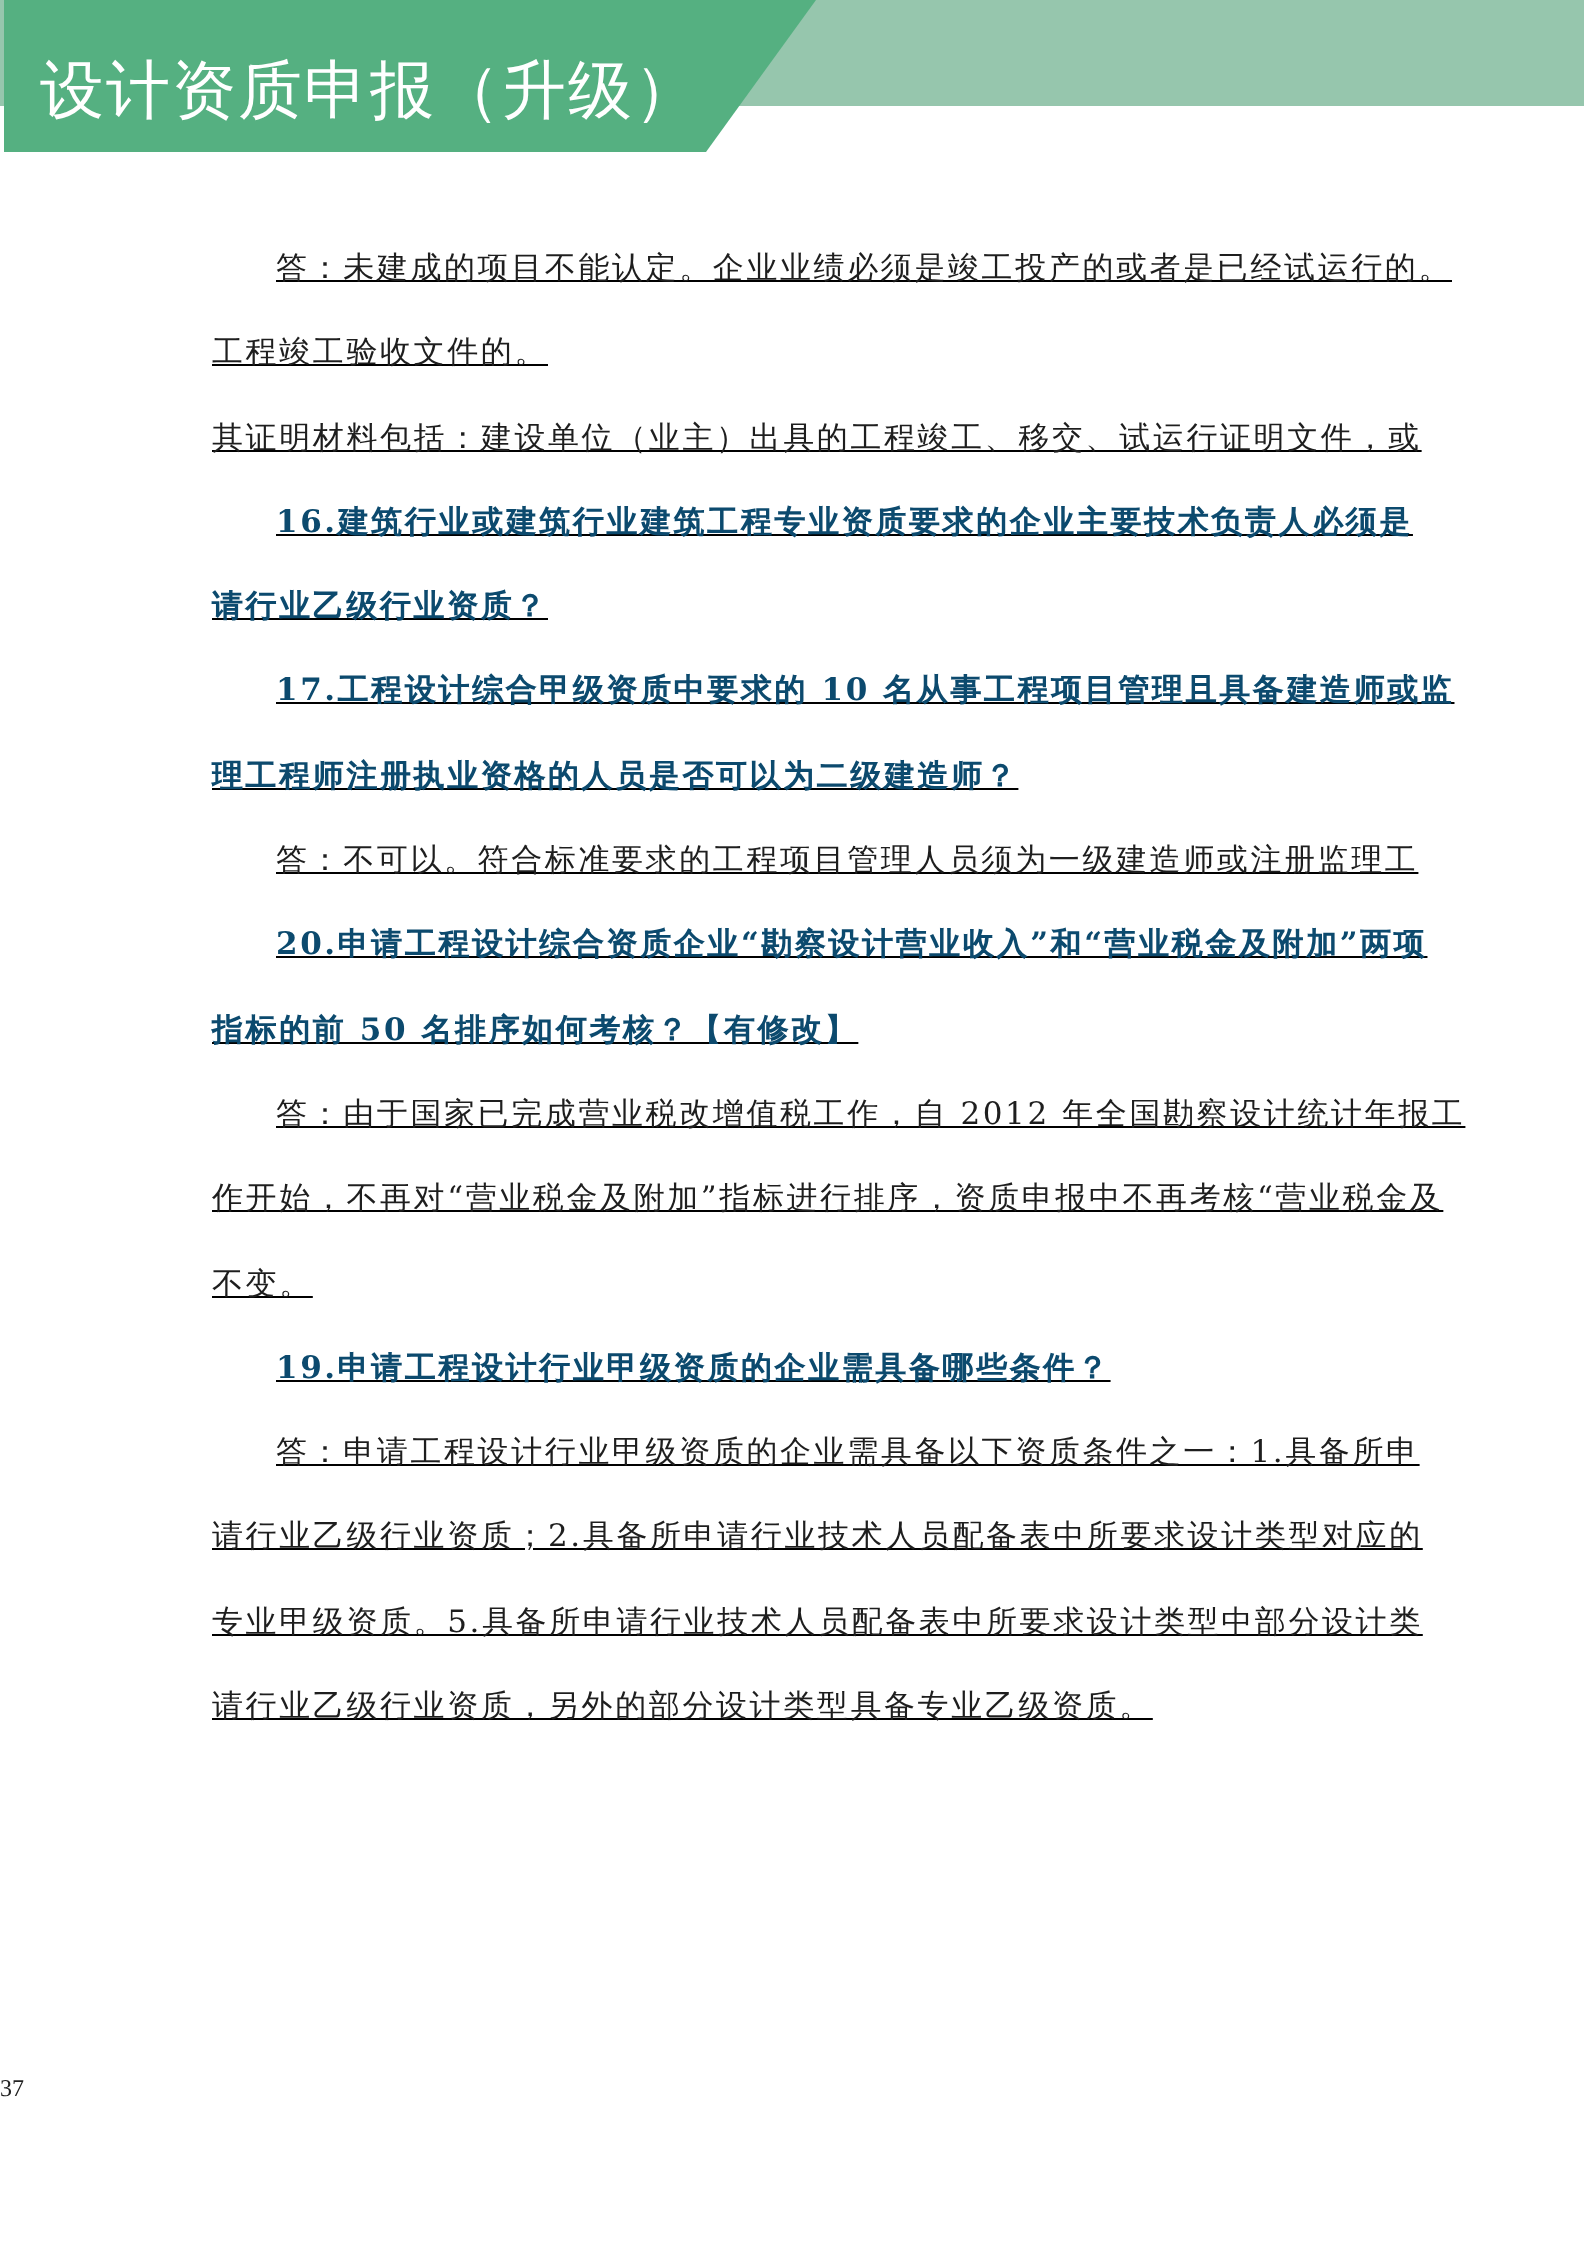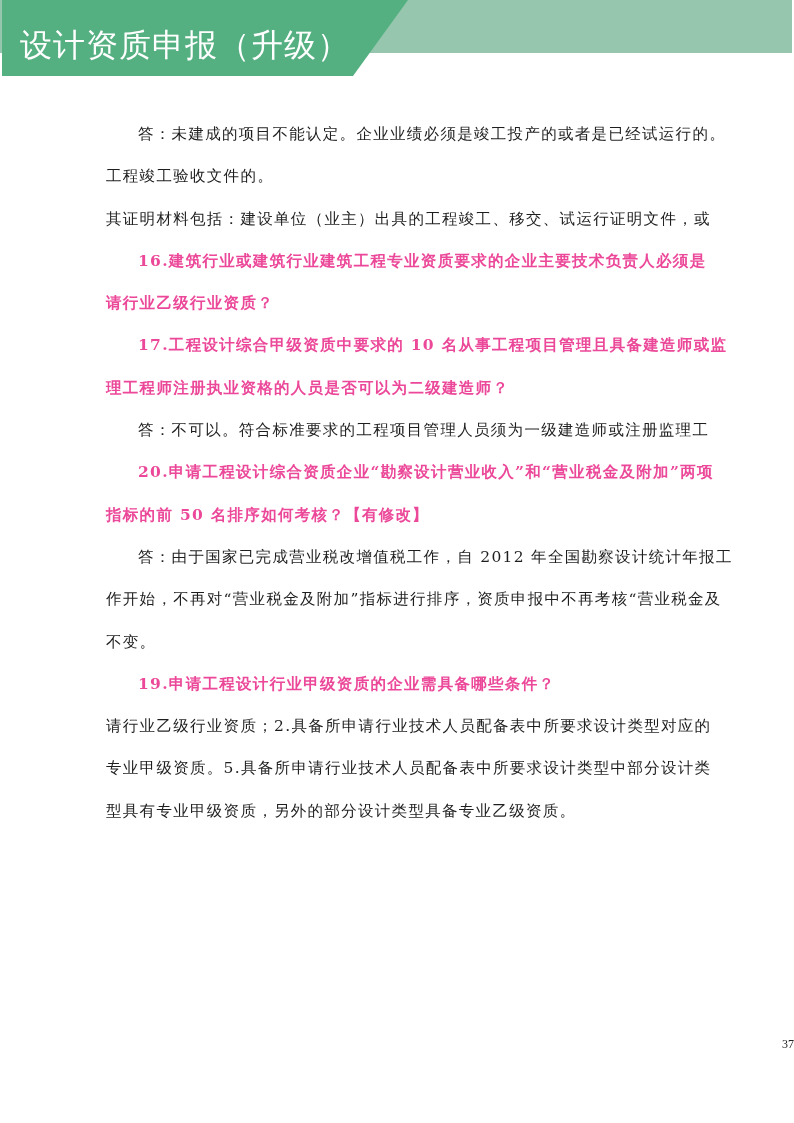--- a/index.html
+++ b/index.html
@@ -3,26 +3,26 @@
   <meta charset="utf-8">
   <style>
     html, body { margin: 0; padding: 0; background: #ffffff; }
     body { width: 794px; height: 1123px; position: relative; overflow: hidden;
            font-family: "DejaVu Serif", "Liberation Serif", serif; }
     .hdr-light { position: absolute; left: 0; top: 0; width: 792px; height: 53px; background: #96c6ad; }
     .hdr-dark { position: absolute; left: 2px; top: 0; width: 406px; height: 76px; background: #55b081;
                 clip-path: polygon(0 0, 406px 0, 351px 76px, 0 76px); }
     .hdr-title { position: absolute; left: 20px; top: 24px; font-family: "DejaVu Sans", "Liberation Sans", sans-serif;
                  font-size: 32px; color: #ffffff; letter-spacing: 1px; white-space: nowrap; }
-    .content { position: absolute; left: 106px; top: 120px; width: 590px; }
+    .content { position: absolute; left: 106px; top: 120px; width: 590px; text-decoration: underline; }
     .line { height: 42.3px; line-height: 28px; font-size: 15.5px; color: #1e1e1e; white-space: nowrap; letter-spacing: 1.3px; }
     .line.first { padding-left: 32px; }
-    .q .line { color: #ec4899; font-weight: bold; }
+    .q .line { color: #0c4a6e; font-weight: bold; }
     .q .line { font-family: "DejaVu Serif", "Liberation Serif", serif; }
-    .page-num { position: absolute; left: 0; width: 794px; top: 1037px; text-align: right; font-size: 12px; color: #222;
+    .page-num { position: absolute; left: 0; width: 794px; top: 1037px; text-align: left; font-size: 12px; color: #222;
                 font-family: "Liberation Serif", serif; }
   </style>
 </head>
 <body>
 
 <div class="hdr-light"></div>
 <div class="hdr-dark"></div>
 <div class="hdr-title">设计资质申报（升级）</div>
 
 <div class="content">
@@ -48,19 +48,20 @@
   </div>
   <div class="a">
     <div class="line first">答：由于国家已完成营业税改增值税工作，自 2012 年全国勘察设计统计年报工</div>
     <div class="line">作开始，不再对“营业税金及附加”指标进行排序，资质申报中不再考核“营业税金及</div>
     <div class="line">不变。</div>
   </div>
   <div class="q">
     <div class="line first">19.申请工程设计行业甲级资质的企业需具备哪些条件？</div>
   </div>
   <div class="a">
+    <div class="line first">答：申请工程设计行业甲级资质的企业需具备以下资质条件之一：1.具备所申</div>
     <div class="line">请行业乙级行业资质；2.具备所申请行业技术人员配备表中所要求设计类型对应的</div>
     <div class="line">专业甲级资质。5.具备所申请行业技术人员配备表中所要求设计类型中部分设计类</div>
-    <div class="line">型具有专业甲级资质，另外的部分设计类型具备专业乙级资质。</div>
+    <div class="line">请行业乙级行业资质，另外的部分设计类型具备专业乙级资质。</div>
   </div>
 </div>
 
 <div class="page-num">37</div>
 
 </body></html>

